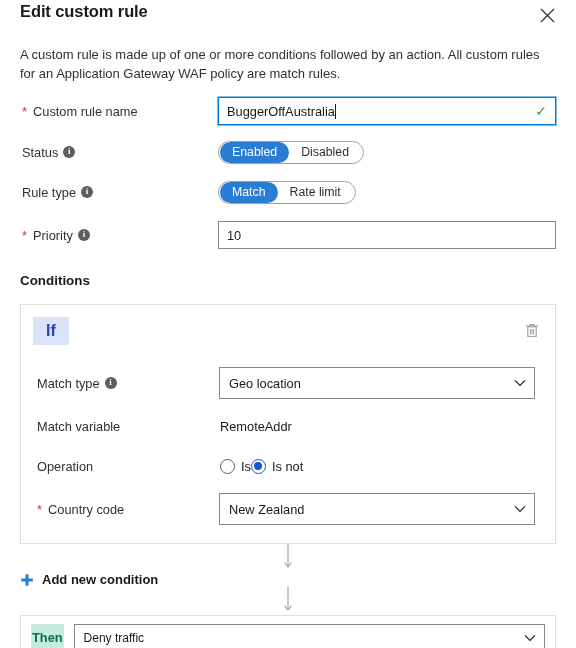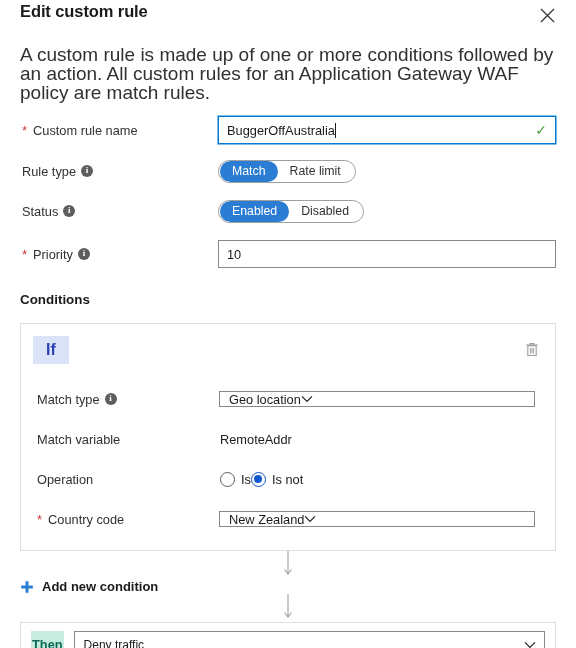--- a/index.html
+++ b/index.html
@@ -39,21 +39,21 @@
     width: 30px; height: 30px;
     display: flex; align-items: center; justify-content: center;
     cursor: pointer;
     color: #323130;
   }
   .close-btn svg { display: block; }
 
   
   .description {
     margin-top: 13px;
-    font-size: 19px;
+    font-size: 13px;
     line-height: 19px;
     color: #323130;
     width: 538px;
   }
 
   
   .form-row {
     display: flex;
     align-items: center;
     margin-top: 14px;
@@ -213,25 +213,26 @@
   }
   .static-value {
     font-size: 12.8px;
     color: #1b1a19;
     padding-left: 1px;
   }
 
   
   .dropdown {
     width: 316px;
-    height: 16px;
+    height: 32px;
     border: 1px solid #8a8886;
     background: #ffffff;
     display: flex;
     align-items: center;
+    justify-content: space-between;
     padding: 0 8px 0 9px;
     font-size: 12.8px;
     color: #1b1a19;
     cursor: pointer;
   }
   .chev {
     color: #1b1a19;
     display: flex;
     align-items: center;
   }
@@ -334,37 +335,37 @@
     </div>
     <div class="text-input focused">
       <span class="input-value">BuggerOffAustralia</span>
       <span class="caret"></span>
       <span class="valid-check">✓</span>
     </div>
   </div>
 
   <div class="form-row">
     <div class="form-label">
+      <span>Status</span>
+      <span class="info-icon"></span>
+    </div>
+    <div class="pill-toggle">
+      <span class="pill-seg active">Enabled</span>
+      <span class="pill-seg inactive">Disabled</span>
+    </div>
+  </div>
+
+  <div class="form-row">
+    <div class="form-label">
       <span>Rule type</span>
       <span class="info-icon"></span>
     </div>
     <div class="pill-toggle">
       <span class="pill-seg active">Match</span>
       <span class="pill-seg inactive">Rate limit</span>
-    </div>
-  </div>
-
-  <div class="form-row">
-    <div class="form-label">
-      <span>Status</span>
-      <span class="info-icon"></span>
-    </div>
-    <div class="pill-toggle">
-      <span class="pill-seg active">Enabled</span>
-      <span class="pill-seg inactive">Disabled</span>
     </div>
   </div>
 
   <div class="form-row priority-row">
     <div class="form-label">
       <span class="req-star">*</span>
       <span>Priority</span>
       <span class="info-icon"></span>
     </div>
     <div class="text-input">

